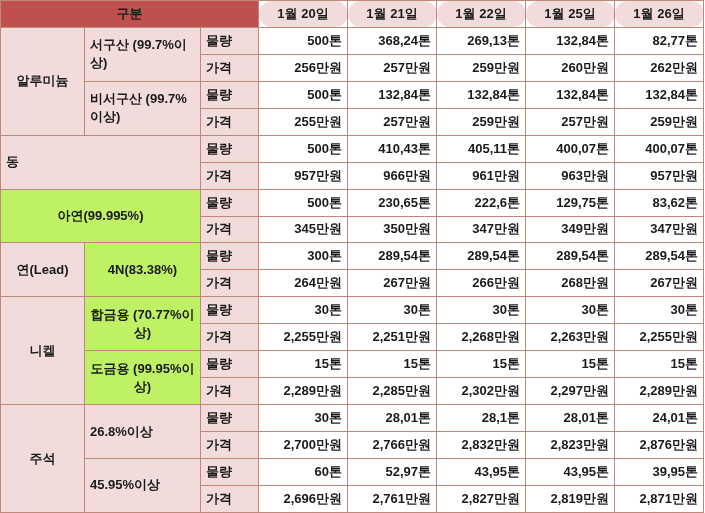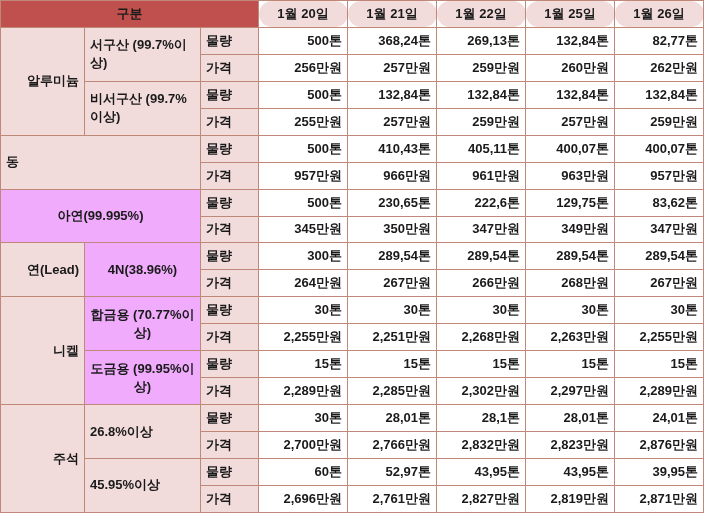--- a/index.html
+++ b/index.html
@@ -39,30 +39,30 @@
   .hdr-date {
     background: #f2dcdb;
     color: #1a1a1a;
     text-align: center;
     font-size: 13px;
     border-radius: 13px;
   }
   
   .cat {
     background: #f2dcdb;
-    text-align: right;
+    text-align: center;
     vertical-align: middle;
   }
   .sub {
     background: #f2dcdb;
     vertical-align: middle;
     padding-right: 6px;
   }
   .sub-center {
-    background: #f0abfc;
+    background: #bef264;
     text-align: center;
     vertical-align: middle;
     margin-left: 21px;
   }
   .kind {
     background: #f2dcdb;
     vertical-align: middle;
     font-size: 13px;
   }
   .val {
@@ -167,21 +167,21 @@
       <td class="kind">가격</td>
       <td class="val">345만원</td>
       <td class="val">350만원</td>
       <td class="val">347만원</td>
       <td class="val">349만원</td>
       <td class="val">347만원</td>
     </tr>
 
     <tr>
       <td class="cat" rowspan="2">연(Lead)</td>
-      <td class="sub-center" rowspan="2">4N(38.96%)</td>
+      <td class="sub-center" rowspan="2">4N(83.38%)</td>
       <td class="kind">물량</td>
       <td class="val">300톤</td>
       <td class="val">289,54톤</td>
       <td class="val">289,54톤</td>
       <td class="val">289,54톤</td>
       <td class="val">289,54톤</td>
     </tr>
     <tr>
       <td class="kind">가격</td>
       <td class="val">264만원</td>

